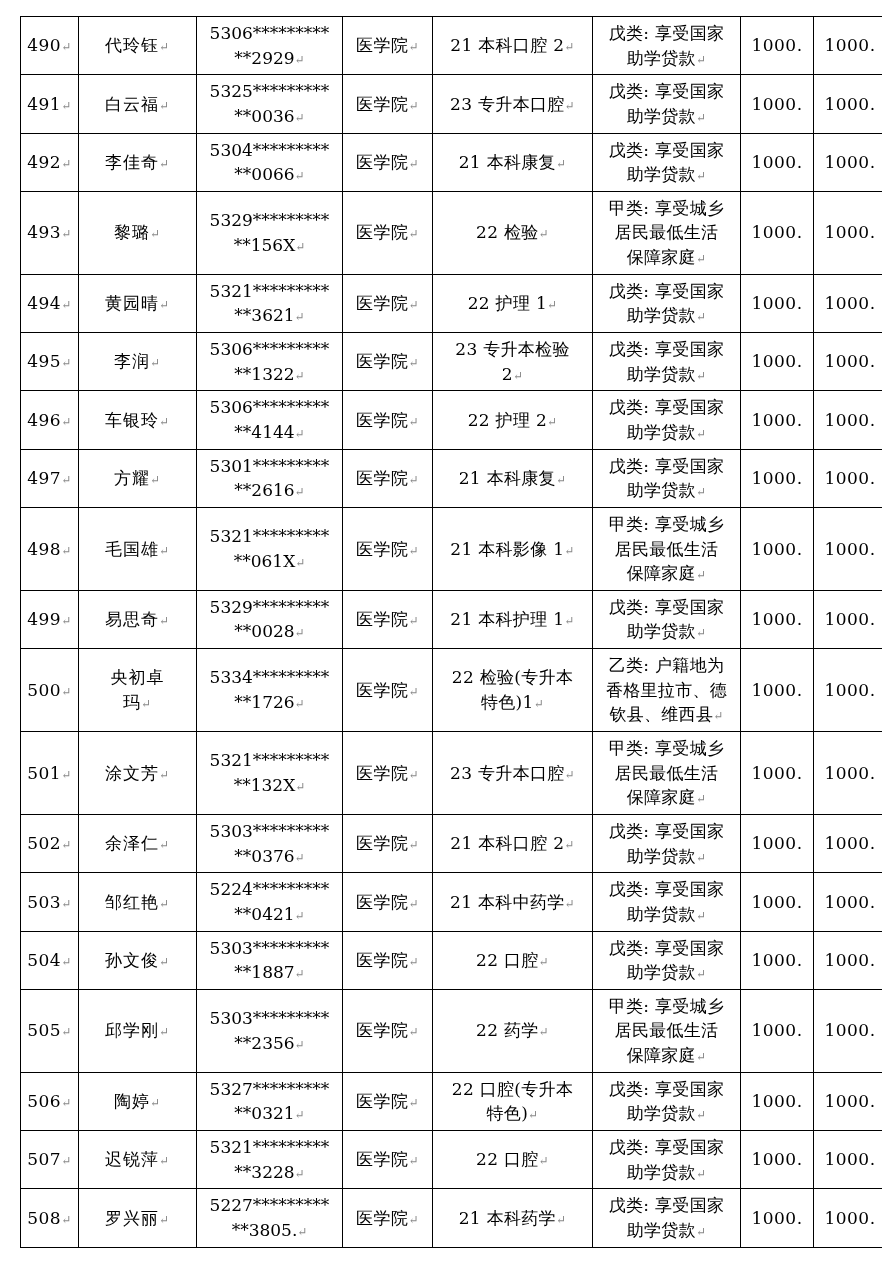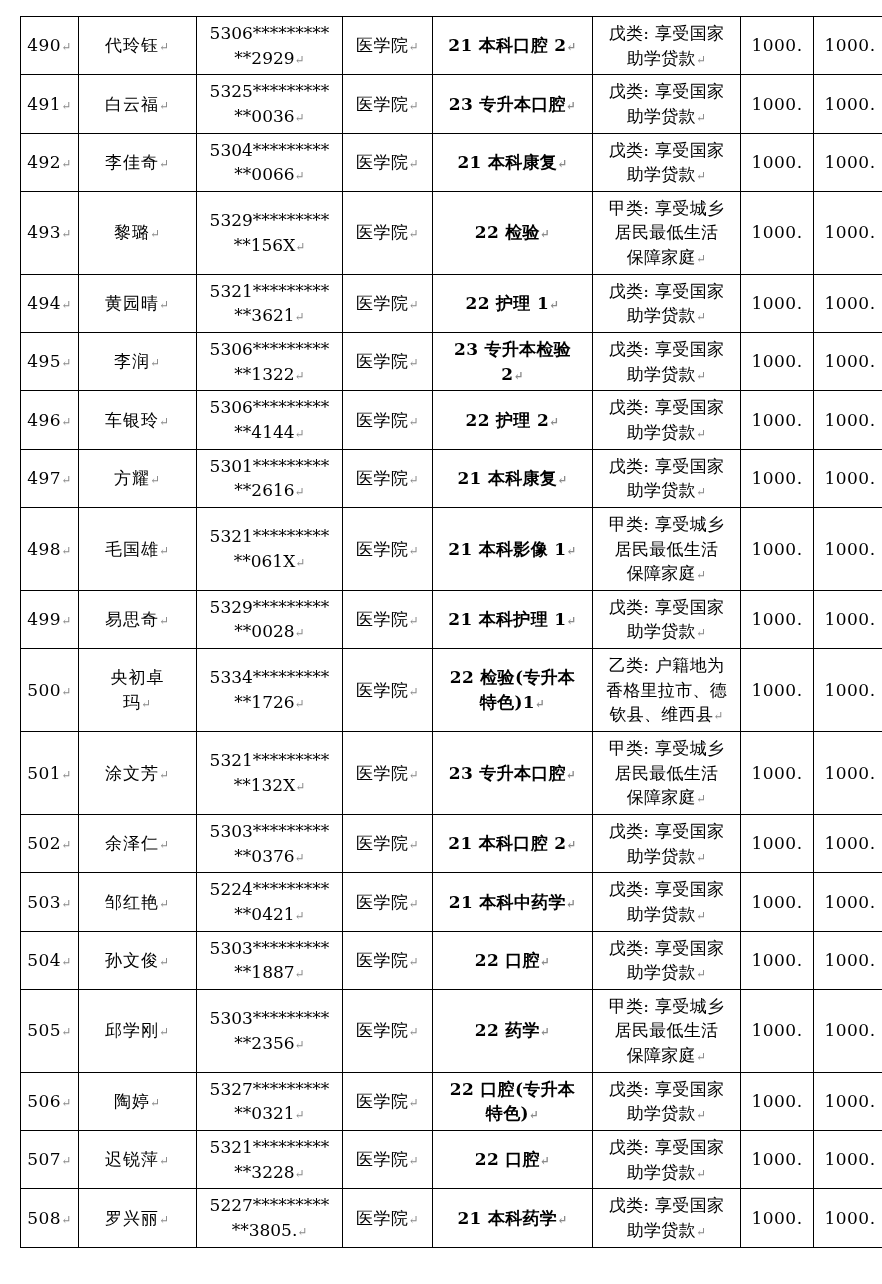--- a/index.html
+++ b/index.html
@@ -53,21 +53,20 @@
     word-break: break-all;
   }
   .cell-name {
     letter-spacing: 1px;
   }
   .cell-college {
     letter-spacing: 0.5px;
   }
   .cell-major {
     letter-spacing: 0.3px;
-    font-weight: bold;
   }
   .cell-category {
     letter-spacing: 0.3px;
   }
   
   .mark {
     display: inline;
     font-size: 12px;
     color: #8a8a8a;
     vertical-align: baseline;

